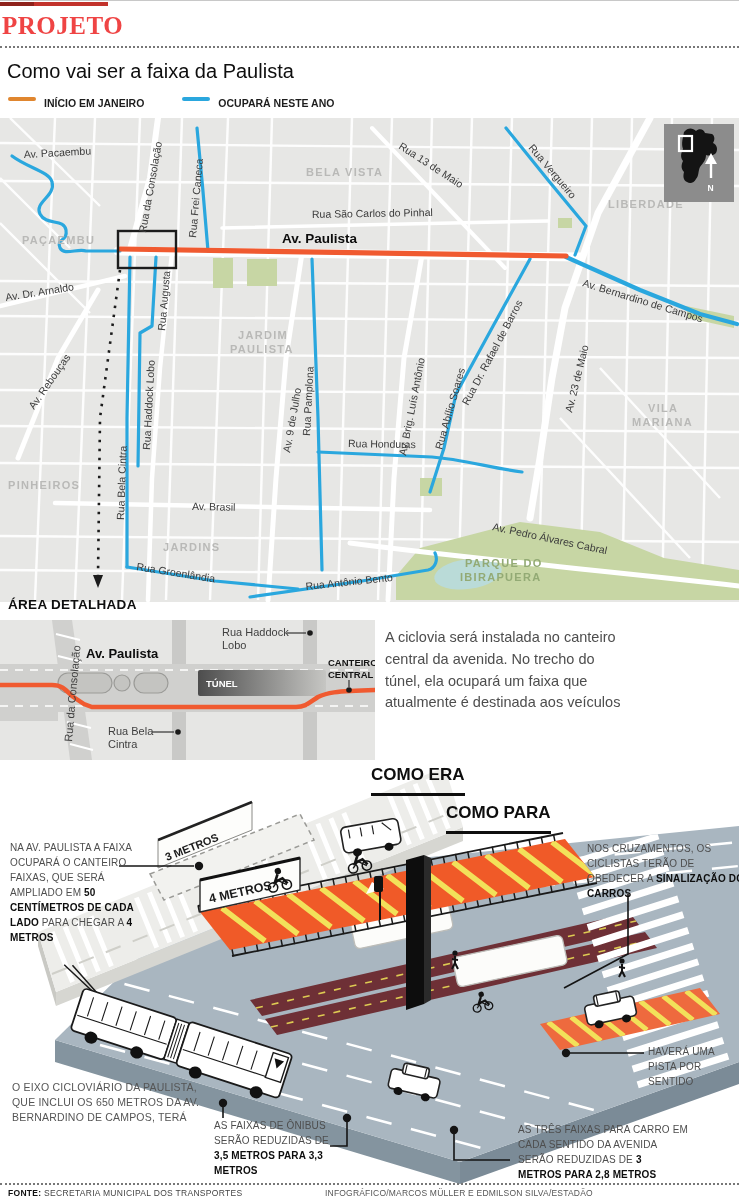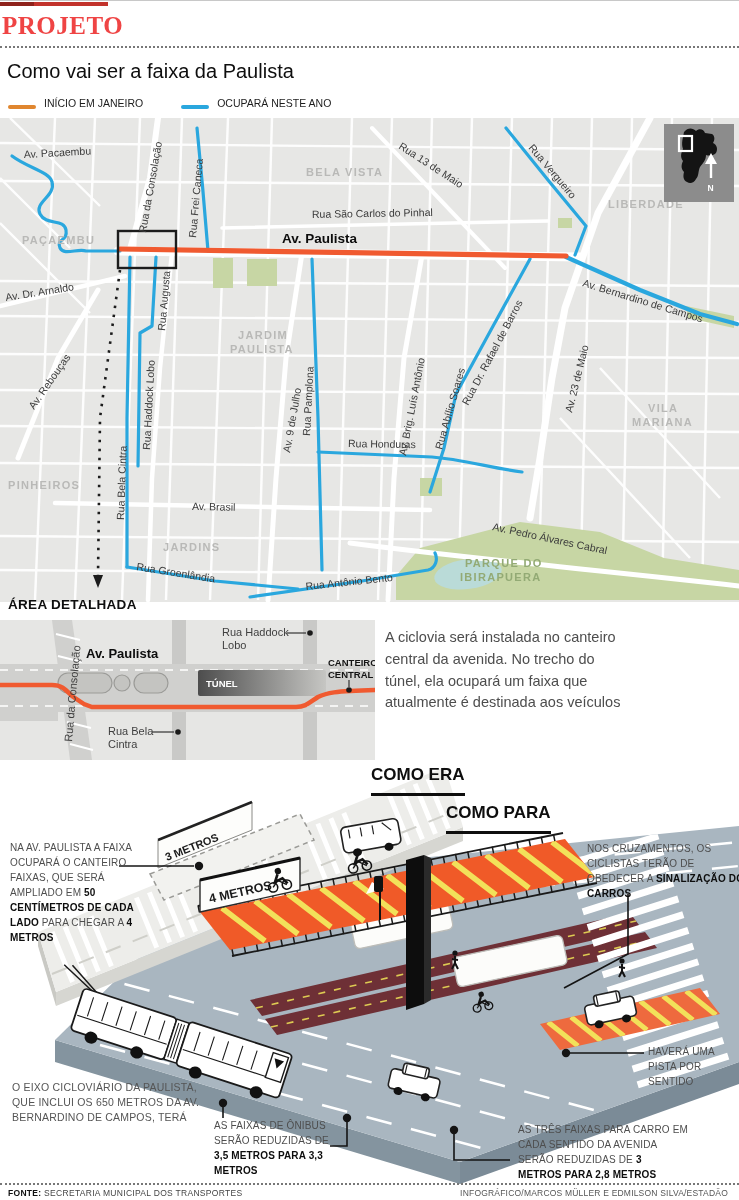--- a/index.html
+++ b/index.html
@@ -7,21 +7,21 @@
        font-family:"Liberation Sans",sans-serif;color:#222}
   .abs{position:absolute}
   #topline{top:0;left:0;width:739px;height:1px;background:#c8c8c8}
   #redbar-dark{top:2px;left:0;width:34px;height:4px;background:#8e221c}
   #redbar{top:2px;left:34px;width:74px;height:4px;background:#c2332c}
   #kicker{top:12px;left:2px;font-family:"Liberation Serif",serif;font-weight:700;
           font-size:25px;letter-spacing:.5px;color:#ef4444}
   .dotted{border-top:2px dotted #777;height:0}
   #rule1{top:46px;left:0;width:739px}
   #main-title{top:60px;left:7px;font-size:20px;font-weight:400;color:#0e0e0e}
-  #legend{top:97px;left:8px;font-size:10.5px;font-weight:400;color:#1d1d1d;display:flex;align-items:flex-end}
+  #legend{top:97px;left:8px;font-size:10.5px;font-weight:700;color:#1d1d1d;display:flex;align-items:flex-start}
   .sw{display:inline-block;width:28px;height:4px;border-radius:2px;margin-right:8px}
   #sw-jan{background:#e0862f}
   #sw-ano{background:#2aa7de;margin-left:38px}
   #detail-head{top:597px;left:8px;font-size:13.5px;font-weight:700;color:#0e0e0e;letter-spacing:.3px}
   #detail-par{top:627px;left:385px;width:242px;font-size:14.5px;line-height:1.5;color:#4d4d4d}
   .hlabel{font-size:17px;font-weight:700;color:#0e0e0e;border-bottom:3px solid #0e0e0e;
           padding-bottom:8px;display:inline-block}
   #como-era{top:765px;left:371px}
   #como-fica{top:803px;left:446px}
   .note{font-size:10px;line-height:1.5;color:#4e4e4e;letter-spacing:.15px}
@@ -30,21 +30,21 @@
   #note-cross{top:841px;left:587px;width:166px}
   #note-lane{top:1044px;left:648px;width:80px}
   #note-bus{top:1118px;left:214px;width:122px}
   #note-car{top:1122px;left:518px;width:170px}
   #stat{top:1080px;left:12px;width:196px}
   #stat-intro{font-size:10.5px;line-height:1.45;color:#555;letter-spacing:.2px}
   #stat-value{font-size:56px;color:#2e2e2e;letter-spacing:-1px;margin-top:1px}
   #rule2{top:1183px;left:0;width:739px}
   #footer-src{top:1188px;left:8px;font-size:8.5px;color:#444;letter-spacing:.3px}
   #footer-src b{color:#111}
-  #footer-credit{top:1188px;left:336px;width:392px;text-align:right;font-size:8.5px;color:#555;letter-spacing:.2px}
+  #footer-credit{top:1188px;left:325px;width:392px;font-size:8.5px;color:#555;letter-spacing:.2px}
   svg{position:absolute;left:0}
   .st{font-size:10.5px;fill:#3b3b3b}
   .stb{font-size:13.5px;font-weight:700;fill:#0c0c0c}
   .dt{font-size:11px;font-weight:700;fill:#b9b9b7;letter-spacing:1.3px}
   .dtg{fill:#93aa75}
   .dl{font-size:11px;fill:#3f3f3f}
   .dlb{font-size:13px;font-weight:700;fill:#0d0d0d}
   .dsm{font-size:9.5px;font-weight:700;fill:#141414}
   .wall{font-size:11px;font-weight:700;fill:#1b1b1b}
 </style>

